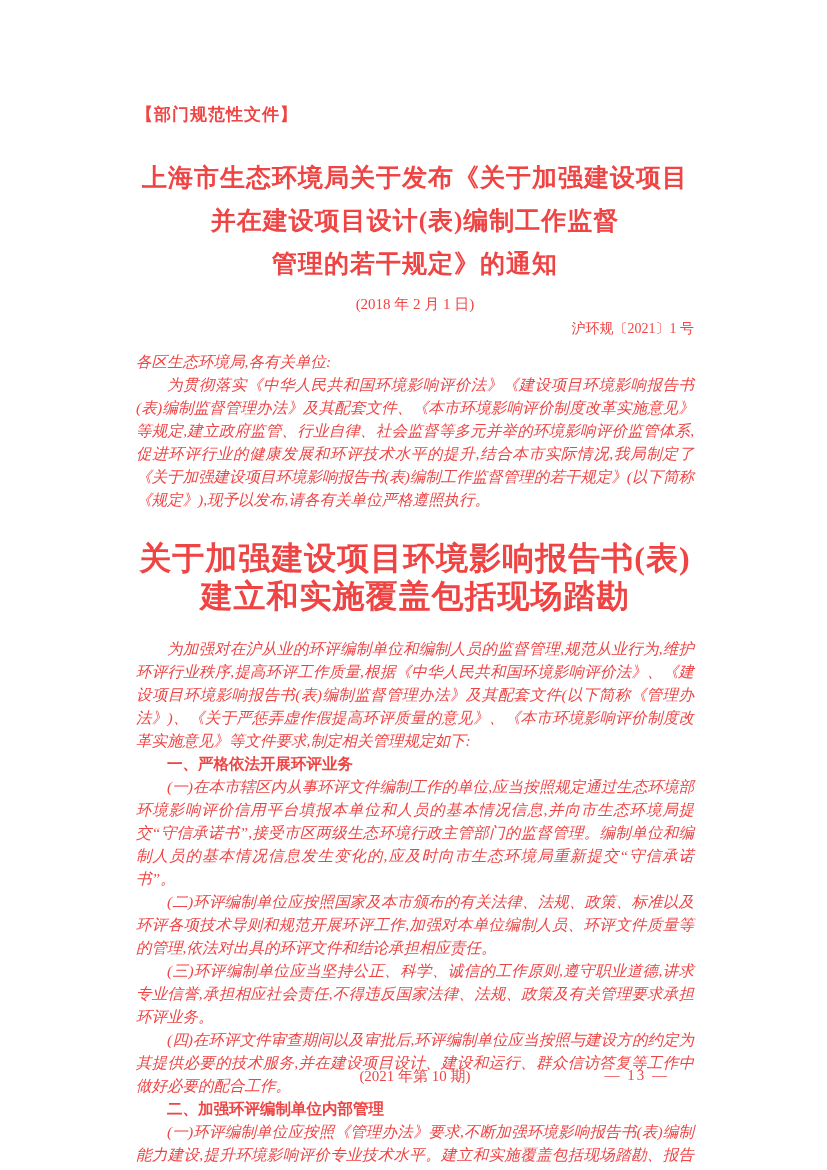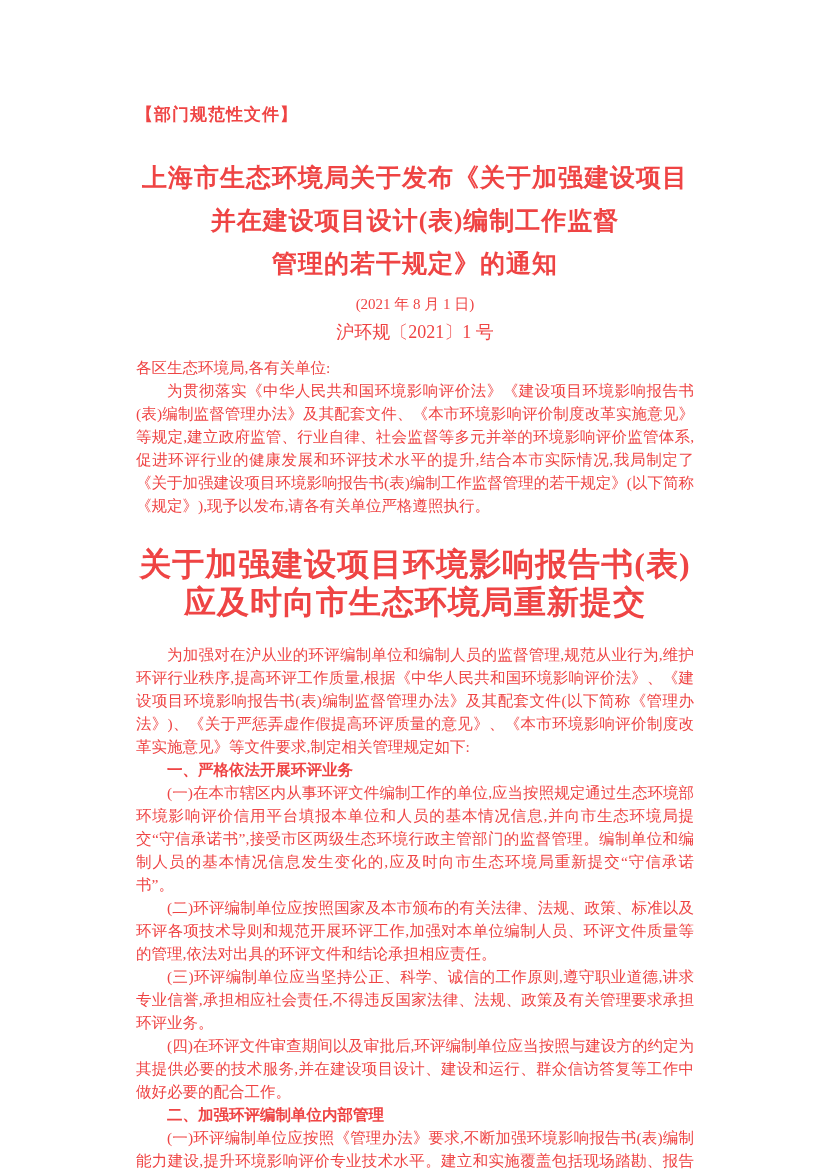--- a/index.html
+++ b/index.html
@@ -32,32 +32,32 @@
     line-height: 43px;
     letter-spacing: 1px;
   }
   .date-line {
     margin-top: 10px;
     text-align: center;
     font-size: 15px;
   }
   .doc-number {
     margin-top: 6px;
-    text-align: center;
-    font-size: 18px;
+    text-align: right;
+    font-size: 14px;
   }
   .body-text {
     margin-top: 12px;
     font-size: 15.5px;
     line-height: 23px;
     text-align: justify;
   }
   .body-text p { text-align: justify; }
-  .salutation { text-indent: 0; }
-  .paragraph { text-indent: 2em; }
+  .salutation { text-indent: 0; font-style: italic; }
+  .paragraph { text-indent: 2em; font-style: italic; }
   .heading {
     text-indent: 2em;
     font-weight: bold;
     font-family: Liberation Sans, sans-serif;
   }
   .subtitle {
     margin: 28px 0 22px 0;
     text-align: center;
     font-weight: bold;
     font-size: 32px;
@@ -95,37 +95,37 @@
 
     <div class="main-title">
 
         <div class="title-line">上海市生态环境局关于发布《关于加强建设项目</div>
 
         <div class="title-line">并在建设项目设计(表)编制工作监督</div>
 
         <div class="title-line">管理的若干规定》的通知</div>
       </div>
 
-    <div class="date-line">(2021 年 8 月 1 日)</div>
+    <div class="date-line">(2018 年 2 月 1 日)</div>
 
     <div class="doc-number">沪环规〔2021〕1 号</div>
 
     <div class="body-text">
       <p class="salutation">各区生态环境局,各有关单位:</p>
       <div>
 
           <p class="paragraph">为贯彻落实《中华人民共和国环境影响评价法》《建设项目环境影响报告书(表)编制监督管理办法》及其配套文件、《本市环境影响评价制度改革实施意见》等规定,建立政府监管、行业自律、社会监督等多元并举的环境影响评价监管体系,促进环评行业的健康发展和环评技术水平的提升,结合本市实际情况,我局制定了《关于加强建设项目环境影响报告书(表)编制工作监督管理的若干规定》(以下简称《规定》),现予以发布,请各有关单位严格遵照执行。</p>
         </div>
     </div>
 
     <div class="subtitle">
 
         <div class="subtitle-line">关于加强建设项目环境影响报告书(表)</div>
 
-        <div class="subtitle-line">应及时向市生态环境局重新提交</div>
+        <div class="subtitle-line">建立和实施覆盖包括现场踏勘</div>
       </div>
 
     <div class="body-text">
 
         <p class="paragraph">为加强对在沪从业的环评编制单位和编制人员的监督管理,规范从业行为,维护环评行业秩序,提高环评工作质量,根据《中华人民共和国环境影响评价法》、《建设项目环境影响报告书(表)编制监督管理办法》及其配套文件(以下简称《管理办法》)、《关于严惩弄虚作假提高环评质量的意见》、《本市环境影响评价制度改革实施意见》等文件要求,制定相关管理规定如下:</p>
 
         <p class="heading">一、严格依法开展环评业务</p>
 
         <p class="paragraph">(一)在本市辖区内从事环评文件编制工作的单位,应当按照规定通过生态环境部环境影响评价信用平台填报本单位和人员的基本情况信息,并向市生态环境局提交“守信承诺书”,接受市区两级生态环境行政主管部门的监督管理。编制单位和编制人员的基本情况信息发生变化的,应及时向市生态环境局重新提交“守信承诺书”。</p>
 
@@ -136,13 +136,17 @@
         <p class="paragraph">(四)在环评文件审查期间以及审批后,环评编制单位应当按照与建设方的约定为其提供必要的技术服务,并在建设项目设计、建设和运行、群众信访答复等工作中做好必要的配合工作。</p>
 
         <p class="heading">二、加强环评编制单位内部管理</p>
 
         <p class="paragraph">(一)环评编制单位应按照《管理办法》要求,不断加强环境影响报告书(表)编制能力建设,提升环境影响评价专业技术水平。建立和实施覆盖包括现场踏勘、报告编写、审核、存档等环评工作全过程的质量管理体系,形成可追溯的质量管理文件。</p>
 
       </div>
 
   </div>
 
+  <div class="footer">
+    <div class="footer-issue">(2021 年第 10 期)</div>
+    <div class="footer-page">— 13 —</div>
+  </div>
 </div>
 
 </body></html>

